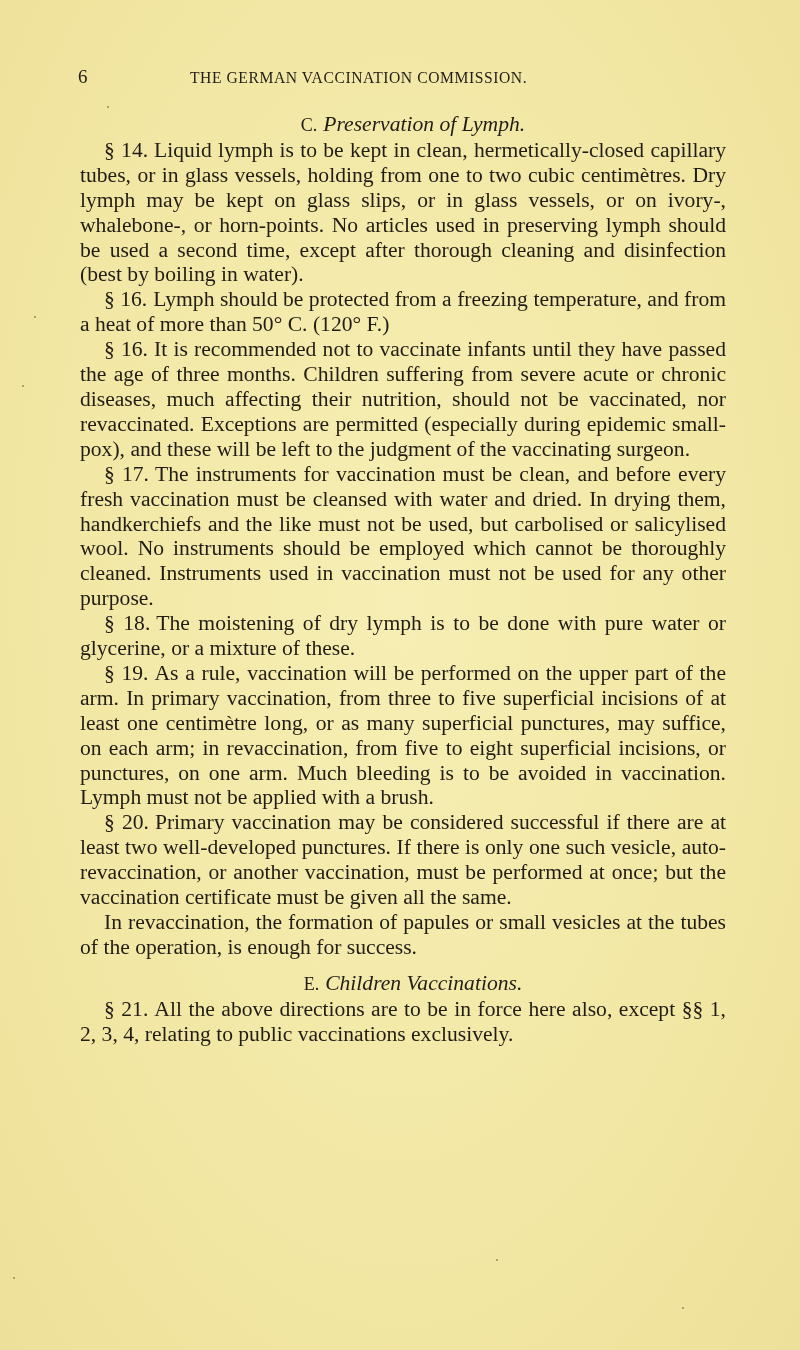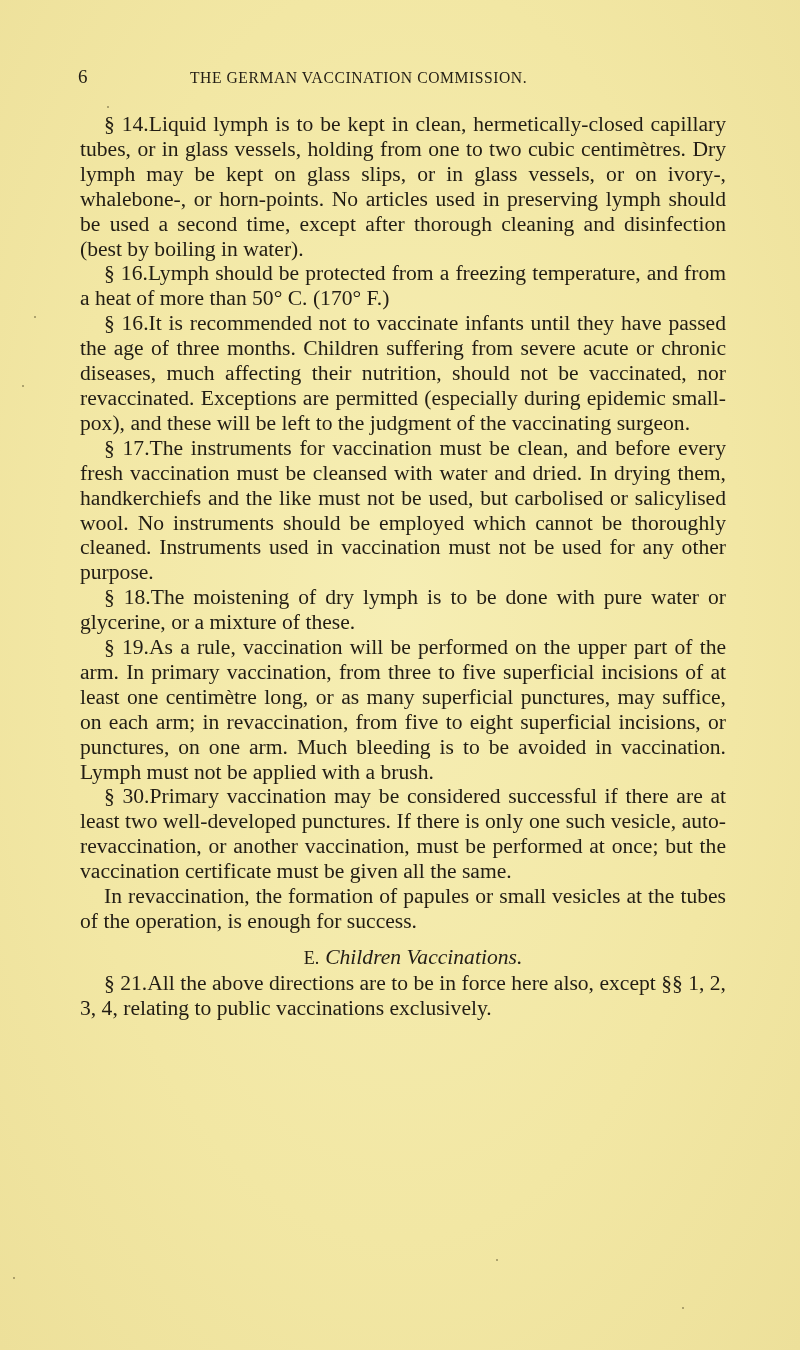--- a/index.html
+++ b/index.html
@@ -69,20 +69,21 @@
   .section-heading .title {
     font-style: italic;
   }
   .para {
     margin: 0;
     text-align: justify;
     text-indent: 24px;
     hyphens: none;
   }
   .para .sect {
+    margin-right: 6px;
   }
   .gap-before {
     margin-top: 11px;
   }
   .speck {
     position: absolute;
     width: 2px;
     height: 2px;
     border-radius: 50%;
     background: #5a5030;
@@ -94,41 +95,44 @@
 
 <div class="page">
 
   <div class="running-head">
     <span class="page-number">6</span>
     <span class="running-title">THE GERMAN VACCINATION COMMISSION.</span>
   </div>
 
   <div class="body-text">
 
+    <p class="section-heading">
+      <span class="letter">C.</span><span class="title">Preservation of Lymph.</span>
+    </p>
     <p class="para">
       <span class="sect">§ 14.</span><span>Liquid lymph is to be kept in clean, hermetically-closed capillary tubes, or in glass vessels, holding from one to two cubic centimètres. Dry lymph may be kept on glass slips, or in glass vessels, or on ivory-, whalebone-, or horn-points. No articles used in preserving lymph should be used a second time, except after thorough cleaning and disinfection (best by boiling in water).</span>
     </p>
     <p class="para">
-      <span class="sect">§ 16.</span><span>Lymph should be protected from a freezing temperature, and from a heat of more than 50° C. (170° F.)</span>
+      <span class="sect">§ 16.</span><span>Lymph should be protected from a freezing temperature, and from a heat of more than 50° C. (120° F.)</span>
     </p>
 
     <p class="para">
       <span class="sect">§ 16.</span><span>It is recommended not to vaccinate infants until they have passed the age of three months. Children suffering from severe acute or chronic diseases, much affecting their nutrition, should not be vaccinated, nor revaccinated. Exceptions are permitted (especially during epidemic small-pox), and these will be left to the judgment of the vaccinating surgeon.</span>
     </p>
     <p class="para">
       <span class="sect">§ 17.</span><span>The instruments for vaccination must be clean, and before every fresh vaccination must be cleansed with water and dried. In drying them, handkerchiefs and the like must not be used, but carbolised or salicylised wool. No instruments should be employed which cannot be thoroughly cleaned. Instruments used in vaccination must not be used for any other purpose.</span>
     </p>
     <p class="para">
       <span class="sect">§ 18.</span><span>The moistening of dry lymph is to be done with pure water or glycerine, or a mixture of these.</span>
     </p>
     <p class="para">
       <span class="sect">§ 19.</span><span>As a rule, vaccination will be performed on the upper part of the arm. In primary vaccination, from three to five superficial incisions of at least one centimètre long, or as many superficial punctures, may suffice, on each arm; in revaccination, from five to eight superficial incisions, or punctures, on one arm. Much bleeding is to be avoided in vaccination. Lymph must not be applied with a brush.</span>
     </p>
     <p class="para">
-      <span class="sect">§ 30.</span><span>Primary vaccination may be considered successful if there are at least two well-developed punctures. If there is only one such vesicle, auto-revaccination, or another vaccination, must be performed at once; but the vaccination certificate must be given all the same.</span>
+      <span class="sect">§ 20.</span><span>Primary vaccination may be considered successful if there are at least two well-developed punctures. If there is only one such vesicle, auto-revaccination, or another vaccination, must be performed at once; but the vaccination certificate must be given all the same.</span>
     </p>
     <p class="para">
       <span>In revaccination, the formation of papules or small vesicles at the tubes of the operation, is enough for success.</span>
     </p>
 
     <p class="section-heading gap-before">
       <span class="letter">E.</span><span class="title">Children Vaccinations.</span>
     </p>
     <p class="para">
       <span class="sect">§ 21.</span><span>All the above directions are to be in force here also, except §§ 1, 2, 3, 4, relating to public vaccinations exclusively.</span>

